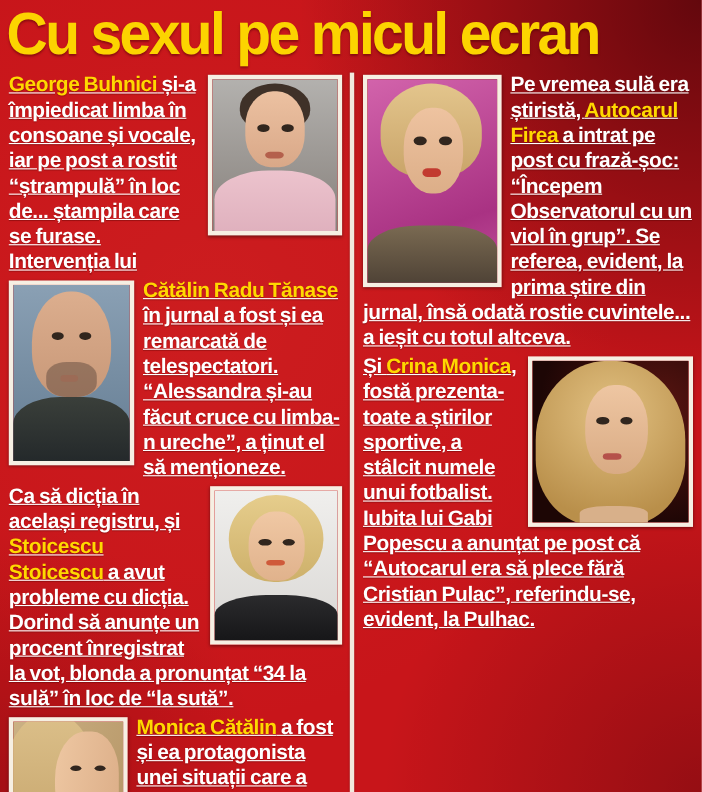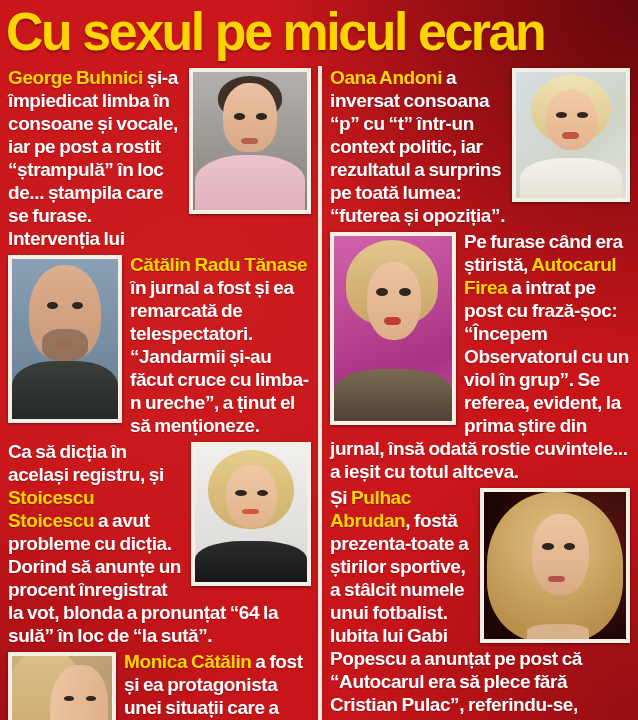--- a/index.html
+++ b/index.html
@@ -21,21 +21,21 @@
     text-shadow:0 2px 2px rgba(70,0,0,.45);
   }
   .divider{position:absolute;left:318px;top:66px;width:4px;height:654px;background:#f2e9dd;box-shadow:0 0 2px rgba(0,0,0,.3);}
   .col{
     position:absolute;top:66px;color:#ffffff;font-weight:bold;
     font-size:19px;line-height:23px;letter-spacing:-.4px;word-spacing:-1px;
     text-shadow:0 1px 1px rgba(80,0,0,.4);
   }
   .col-left{left:8px;width:303px;}
   .col-right{left:330px;width:300px;}
-  .para{margin:0 0 3px 0;overflow:visible;}
+  .para{margin:0 0 3px 0;overflow:visible;text-decoration:underline;}
   .para::after{content:"";display:block;clear:both;height:0;}
   .name{color:#ffd800;}
   
   .photo{position:relative;border:4px solid #f6efe3;box-shadow:0 1px 3px rgba(0,0,0,.45), inset 0 0 0 1px rgba(0,0,0,.15);overflow:hidden;}
   .fr{float:right;margin:2px 0 3px 7px;}
   .fl{float:left;margin:2px 8px 3px 0;}
   .photo i{display:block;position:absolute;}
   .pbg{inset:0;}
   .eye{width:10%;height:4.5%;border-radius:50%;background:#31261e;top:32%;}
   .eye.l{left:36%}.eye.r{left:55%}
@@ -118,88 +118,76 @@
     <div class="para">
       <div class="photo ph-tanase fl" title="bald man with stubble in dark jacket on blue background">
         <i class="pbg"></i>
         <i class="face"></i>
         <i class="hair"></i>
         <i class="torso"></i>
         <i class="eye l"></i>
         <i class="eye r"></i>
         <i class="mouth"></i>
       </div>
-      <span class="pre"></span><span class="name">Cătălin Radu Tănase</span><span class="post"> în jurnal a fost și ea remarcată de telespectatori. “Jandarmii și-au făcut cruce cu limba-n ureche”, a ținut el să menționeze.</span>
+      <span class="pre"></span><span class="name">Cătălin Radu Tănase</span><span class="post"> în jurnal a fost și ea remarcată de telespectatori. “Alessandra și-au făcut cruce cu limba-n ureche”, a ținut el să menționeze.</span>
     </div>
 
     <div class="para">
       <div class="photo ph-alessandra fr" title="blonde woman with pearl earrings in black top">
         <i class="pbg"></i>
         <i class="hair"></i>
         <i class="face"></i>
         <i class="torso"></i>
         <i class="eye l"></i>
         <i class="eye r"></i>
         <i class="mouth"></i>
       </div>
-      <span class="pre">Ca să dicția în același registru, și </span><span class="name">Stoicescu Stoicescu</span><span class="post"> a avut probleme cu dicția. Dorind să anunțe un procent înregistrat la vot, blonda a pronunțat “64 la sulă” în loc de “la sută”.</span>
+      <span class="pre">Ca să dicția în același registru, și </span><span class="name">Stoicescu Stoicescu</span><span class="post"> a avut probleme cu dicția. Dorind să anunțe un procent înregistrat la vot, blonda a pronunțat “34 la sulă” în loc de “la sută”.</span>
     </div>
 
     <div class="para">
       <div class="photo ph-monica fl" title="close-up of blonde woman looking to the right">
         <i class="pbg"></i>
         <i class="hair"></i>
         <i class="face"></i>
 
         <i class="eye l"></i>
         <i class="eye r"></i>
 
       </div>
       <span class="pre"></span><span class="name">Monica Cătălin</span><span class="post"> a fost și ea protagonista unei situații care a stârnit reprize de râs în fața micului ecran. Știrista a vorbit despre o garsoni-</span>
     </div>
 
   </div>
 
   <div class="col col-right">
 
 
-    <div class="para">
-      <div class="photo ph-oana fr" title="smiling blonde woman in white top">
-        <i class="pbg"></i>
-        <i class="hair"></i>
-        <i class="face"></i>
-        <i class="torso"></i>
-        <i class="eye l"></i>
-        <i class="eye r"></i>
-        <i class="mouth"></i>
-      </div>
-      <span class="pre"></span><span class="name">Oana Andoni</span><span class="post"> a inversat consoana “p” cu “t” într-un context politic, iar rezultatul a surprins pe toată lumea: “futerea și opoziția”.</span>
-    </div>
 
     <div class="para">
       <div class="photo ph-firea fl" title="blonde woman with updo hair on magenta background">
         <i class="pbg"></i>
         <i class="hair"></i>
         <i class="face"></i>
         <i class="torso"></i>
         <i class="eye l"></i>
         <i class="eye r"></i>
         <i class="mouth"></i>
       </div>
-      <span class="pre">Pe furase când era știristă, </span><span class="name">Autocarul Firea</span><span class="post"> a intrat pe post cu frază-șoc: “Începem Observatorul cu un viol în grup”. Se referea, evident, la prima știre din jurnal, însă odată rostie cuvintele... a ieșit cu totul altceva.</span>
+      <span class="pre">Pe vremea sulă era știristă, </span><span class="name">Autocarul Firea</span><span class="post"> a intrat pe post cu frază-șoc: “Începem Observatorul cu un viol în grup”. Se referea, evident, la prima știre din jurnal, însă odată rostie cuvintele... a ieșit cu totul altceva.</span>
     </div>
 
     <div class="para">
       <div class="photo ph-crina fr" title="blonde woman with voluminous curly hair on dark background">
         <i class="pbg"></i>
         <i class="hair"></i>
         <i class="face"></i>
         <i class="torso"></i>
         <i class="eye l"></i>
         <i class="eye r"></i>
         <i class="mouth"></i>
       </div>
-      <span class="pre">Și </span><span class="name">Pulhac Abrudan</span><span class="post">, fostă prezenta-toate a știrilor sportive, a stâlcit numele unui fotbalist. Iubita lui Gabi Popescu a anunțat pe post că “Autocarul era să plece fără Cristian Pulac”, referindu-se, evident, la Pulhac.</span>
+      <span class="pre">Și </span><span class="name">Crina Monica</span><span class="post">, fostă prezenta-toate a știrilor sportive, a stâlcit numele unui fotbalist. Iubita lui Gabi Popescu a anunțat pe post că “Autocarul era să plece fără Cristian Pulac”, referindu-se, evident, la Pulhac.</span>
     </div>
 
   </div>
 
 </div>
 
 </body></html>

